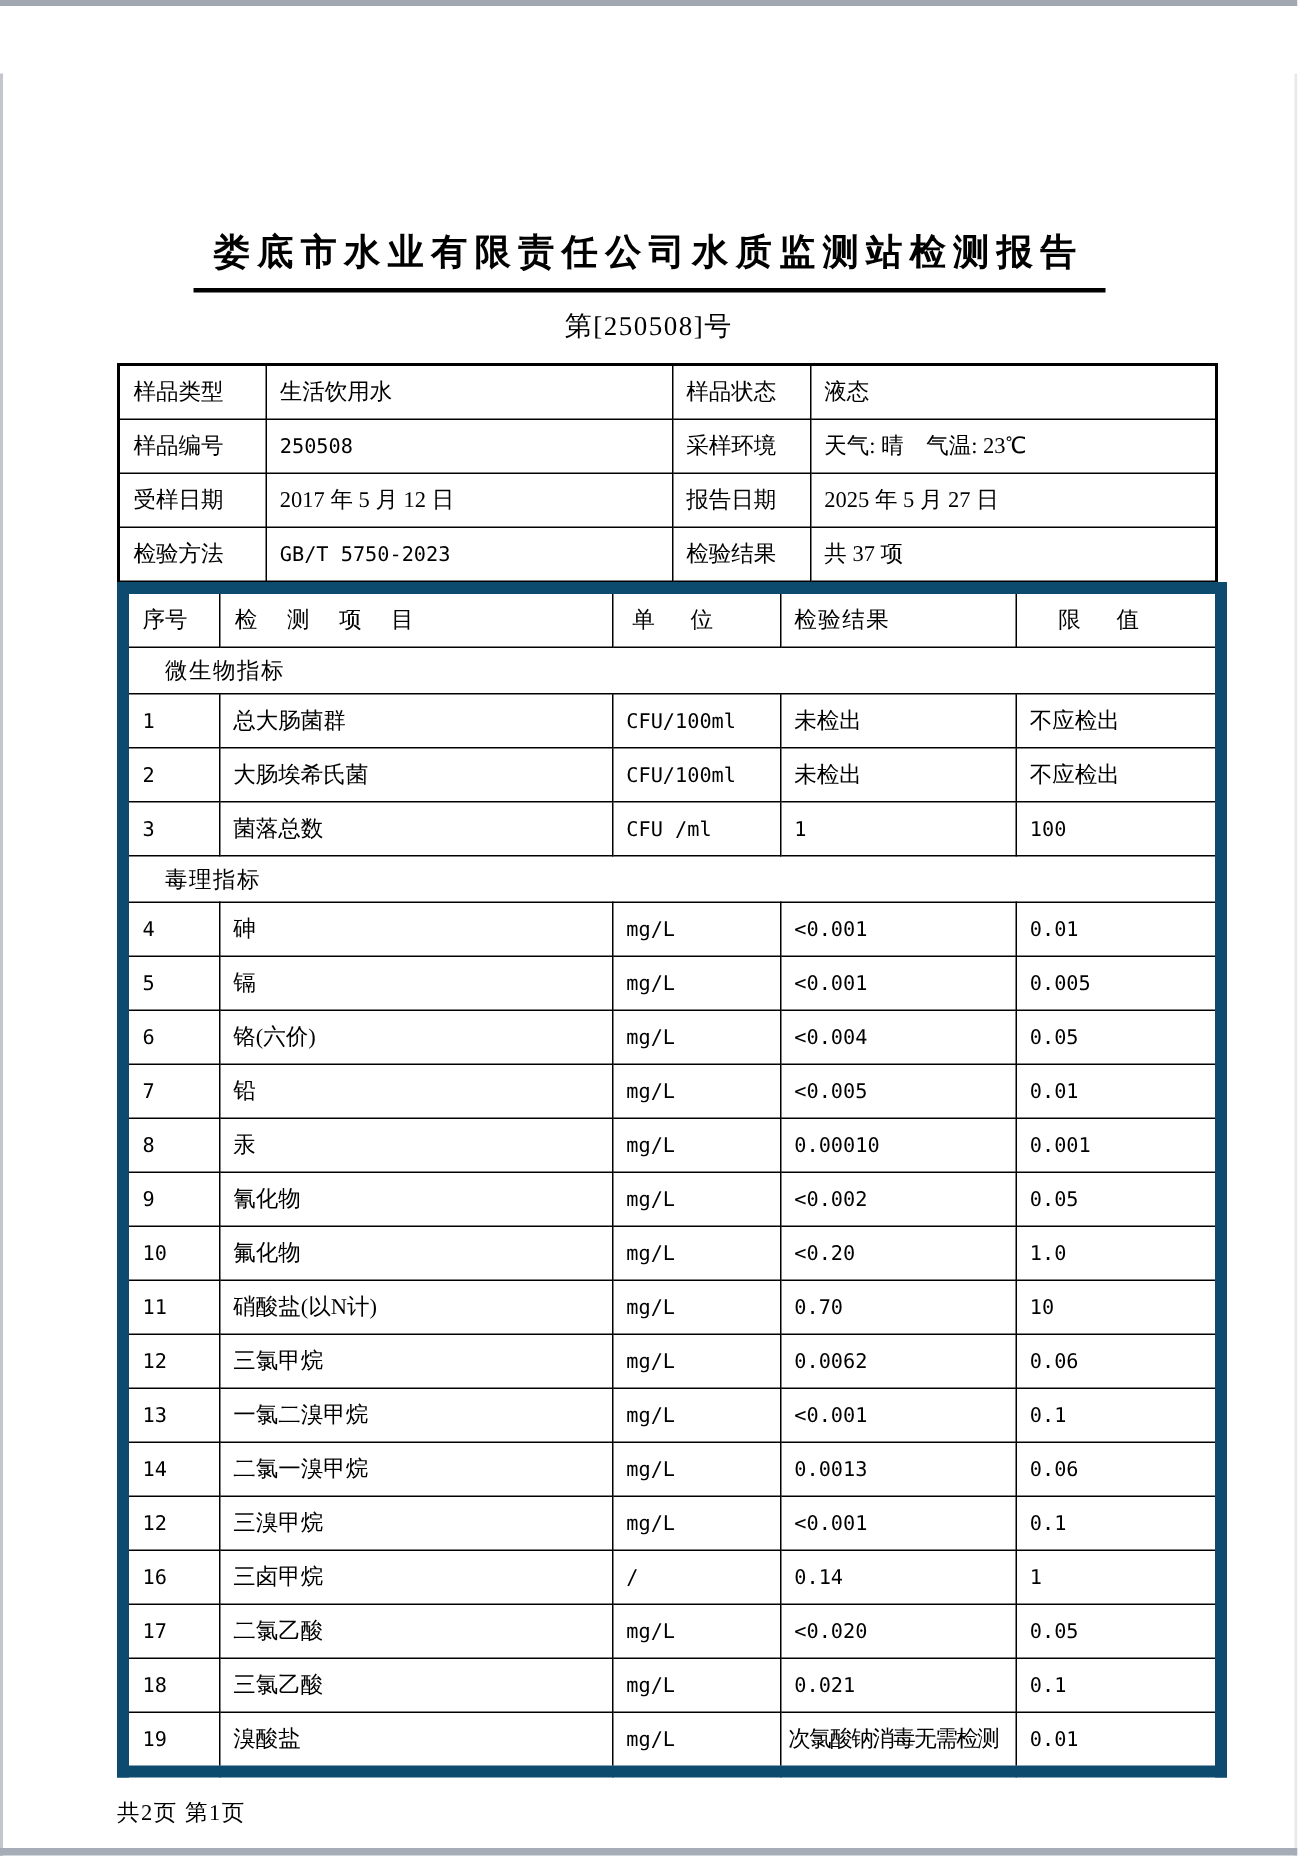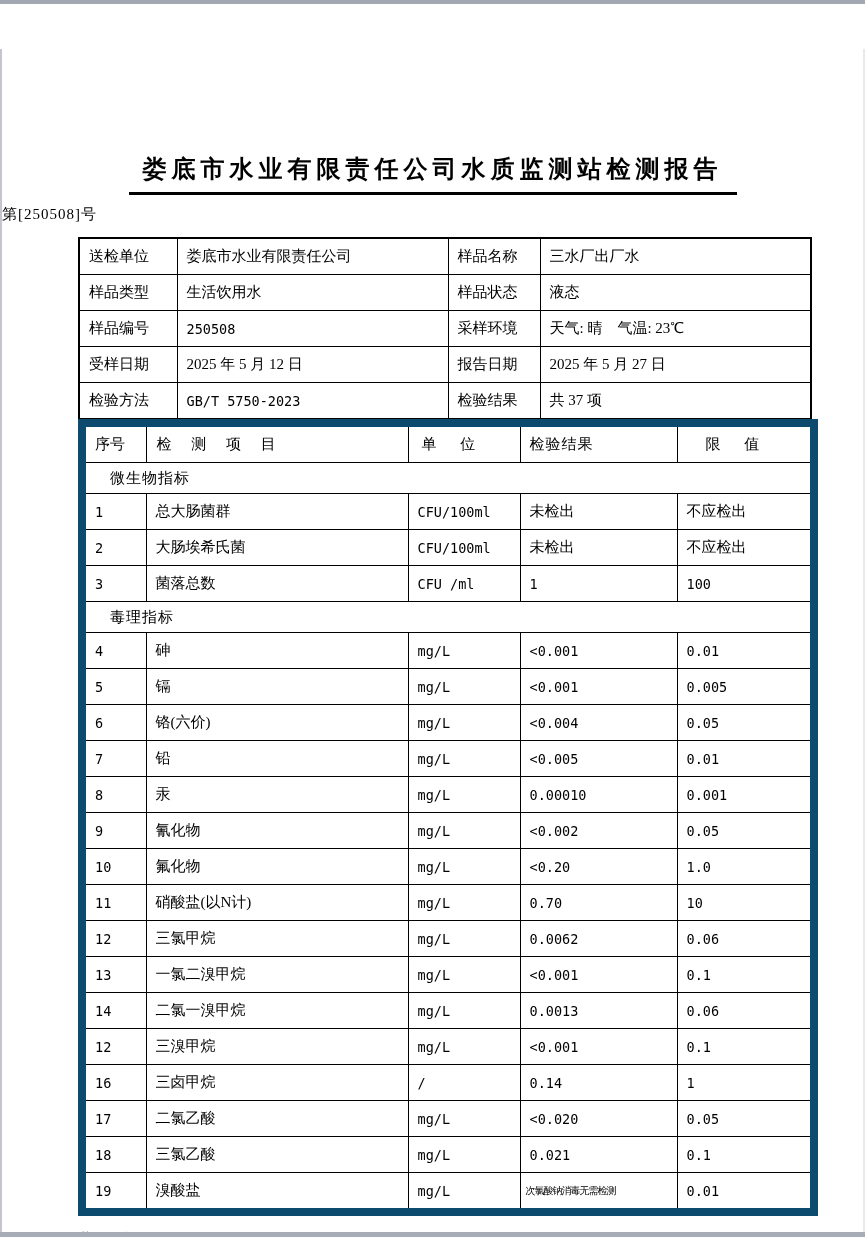--- a/index.html
+++ b/index.html
@@ -40,21 +40,22 @@
     display: inline-block;
     margin: 0;
     font-size: 24px;
     font-weight: bold;
     letter-spacing: 5px;
     line-height: 32px;
     border-bottom: 3px solid #000000;
     padding: 0 14px 7px 14px;
   }
   .report-no {
-    font-size: 15px;
+    text-align: center;
+    font-size: 18px;
     margin-top: 10px;
     letter-spacing: 1px;
   }
   table {
     border-collapse: collapse;
     table-layout: fixed;
     margin-left: 76px;
     width: 732px;
     font-size: 15px;
   }
@@ -92,21 +93,21 @@
   .results-table td.section-cell {
     padding-left: 24px;
     height: 30px;
     letter-spacing: 1px;
   }
   .mono {
     font-family: "DejaVu Sans Mono", monospace;
     font-size: 13.5px;
   }
   .condensed {
-    font-size: 10px;
+    font-size: 15px;
     letter-spacing: -1px;
     padding-left: 5px !important;
   }
   .page-footer {
     width: 732px;
     margin-left: 76px;
     margin-top: 14px;
     font-size: 15px;
     letter-spacing: 1px;
   }
@@ -126,40 +127,34 @@
 
   <table class="info-table">
     <colgroup>
         <col style="width:98px">
         <col style="width:271px">
         <col style="width:92px">
         <col style="width:271px">
       </colgroup>
     <tbody>
       <tr>
-        <td>送检单位</td>
-        <td>娄底市水业有限责任公司</td>
-        <td>样品名称</td>
-        <td>三水厂出厂水</td>
-      </tr>
-      <tr>
         <td>样品类型</td>
         <td>生活饮用水</td>
         <td>样品状态</td>
         <td>液态</td>
       </tr>
       <tr>
         <td>样品编号</td>
         <td class="mono">250508</td>
         <td>采样环境</td>
         <td>天气: 晴　气温: 23℃</td>
       </tr>
       <tr>
         <td>受样日期</td>
-        <td>2025 年 5 月 12 日</td>
+        <td>2017 年 5 月 12 日</td>
         <td>报告日期</td>
         <td>2025 年 5 月 27 日</td>
       </tr>
       <tr>
         <td>检验方法</td>
         <td class="mono">GB/T 5750-2023</td>
         <td>检验结果</td>
         <td>共  37 项</td>
       </tr>
     </tbody>

